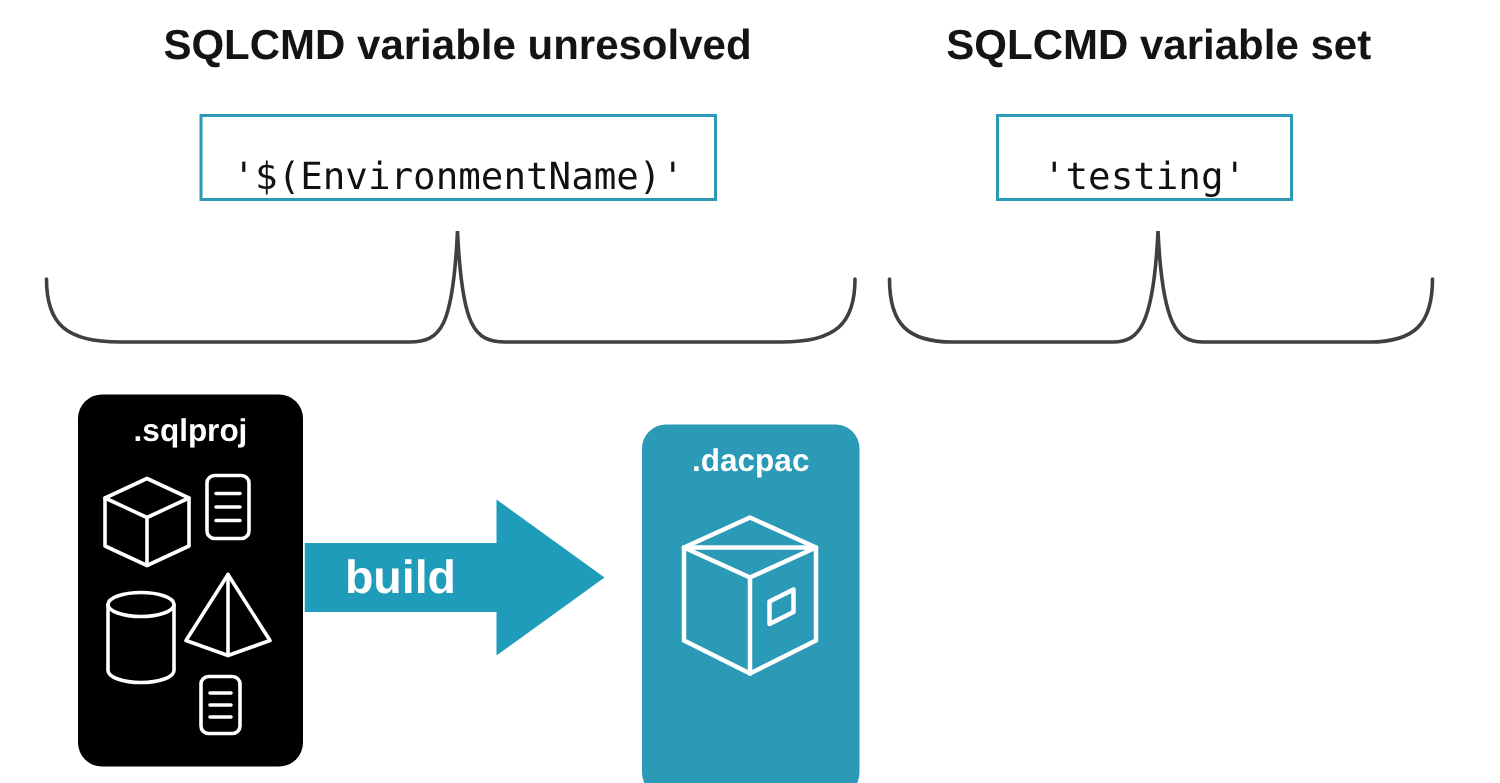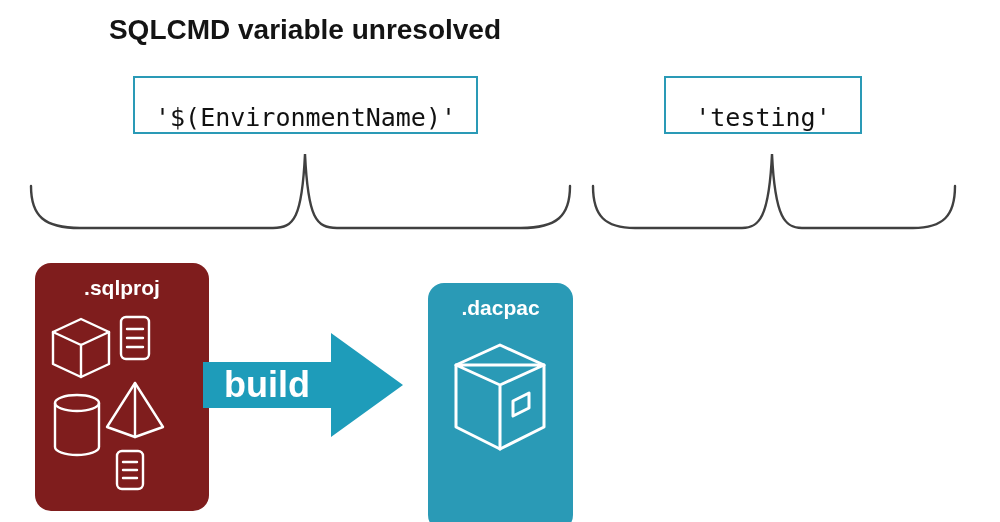--- a/index.html
+++ b/index.html
@@ -17,42 +17,43 @@
     display:flex; align-items:flex-end; justify-content:center;
     font-family:"DejaVu Sans Mono", monospace; font-size:25px; color:#111111;
     white-space:nowrap;
   }
   .brace { position:absolute; top:146px; }
   .card {
     position:absolute; top:263px; height:248px; border-radius:16px;
     color:#ffffff;
   }
   .card-label { text-align:center; font-weight:bold; font-size:21px; padding-top:13px; }
-  .card-sqlproj  { left:35px;  width:174px; background:#7f1d1d; }
+  .card-sqlproj  { left:52px;  width:150px; background:#000000; }
   .card-dacpac   { left:428px; width:145px; background:#2a9ab6;margin-top:20px; }
   .card-database { left:815px; width:150px; background:#1f657e; }
   .card-icon { position:absolute; }
   .icon-sqlproj  { left:12px; top:46px; }
   .icon-dacpac   { left:22px; top:58px; }
   .icon-database { left:29px; top:60px; }
   .arrow { position:absolute; top:333px; width:200px; height:104px; }
   .arrow-build  { left:203px; }
   .arrow-deploy { left:591px; }
   .arrow-label {
     position:absolute; top:50%; transform:translateY(-50%);
     left:0; width:128px; text-align:center;
-    color:#ffffff; font-weight:bold; font-size:36px;
+    color:#ffffff; font-weight:bold; font-size:31px;
   }
 </style>
 </head>
 <body>
 
 <div class="canvas">
 
   <div class="heading" style="left:60px; top:14px; width:490px;">SQLCMD variable unresolved</div>
+  <div class="heading" style="left:595px; top:14px; width:355px;">SQLCMD variable set</div>
 
   <div class="codebox" style="left:133px; width:345px;">
     <span>'$(EnvironmentName)'</span>
   </div>
   <div class="codebox" style="left:664px; width:198px;">
     <span>'testing'</span>
   </div>
 
   <svg class="brace" style="left:28px;" width="545" height="90" viewBox="0 0 545 90">
     <path d="M3,40 C3,70 16,82 52,82 L245,82 C266,82 274,72 277,8 C280,72 288,82 309,82 L493,82 C529,82 542,70 542,40" fill="none" stroke="#404040" stroke-width="2.4" stroke-linecap="round"></path>

